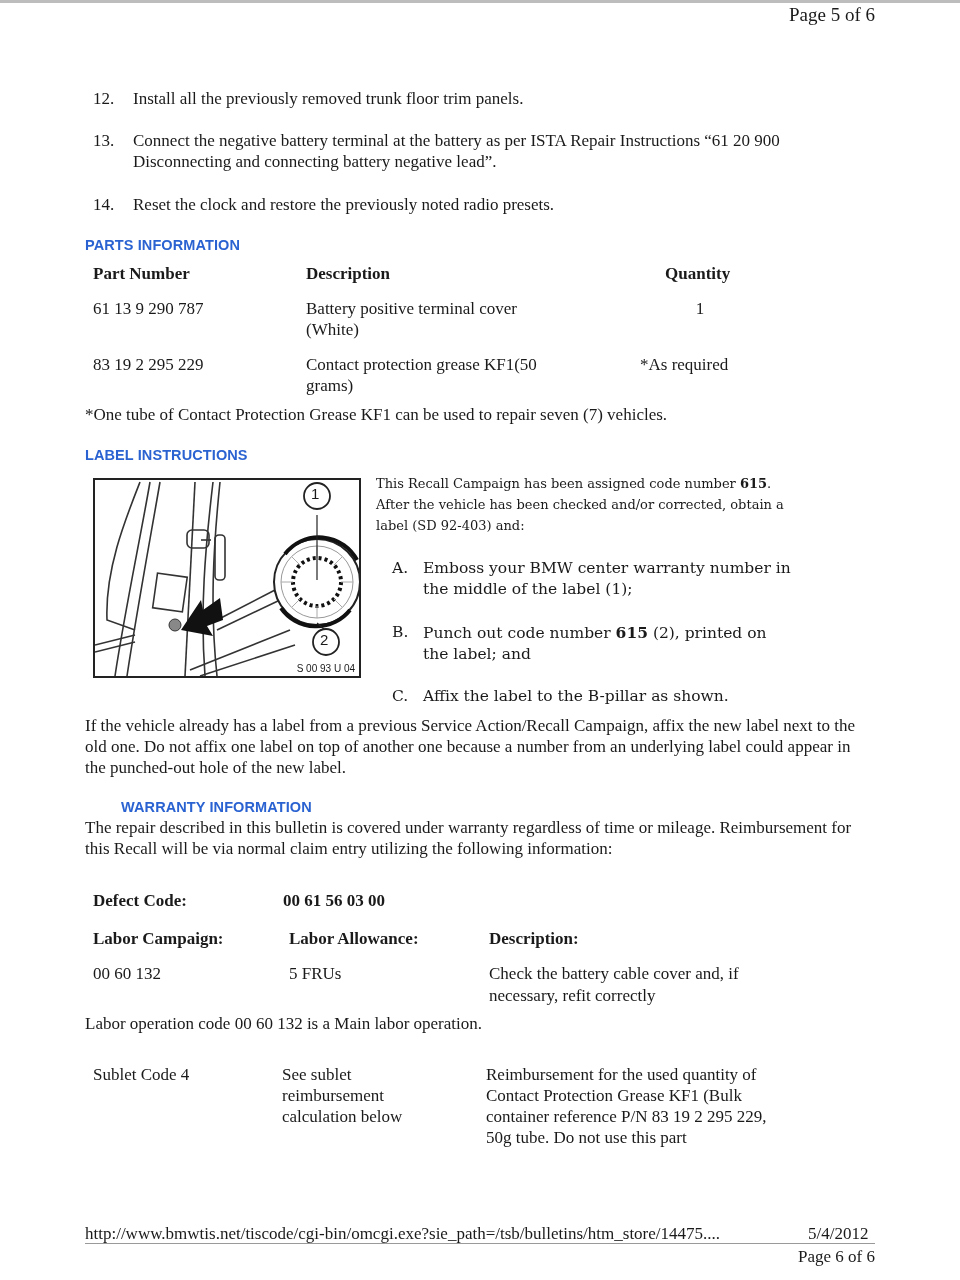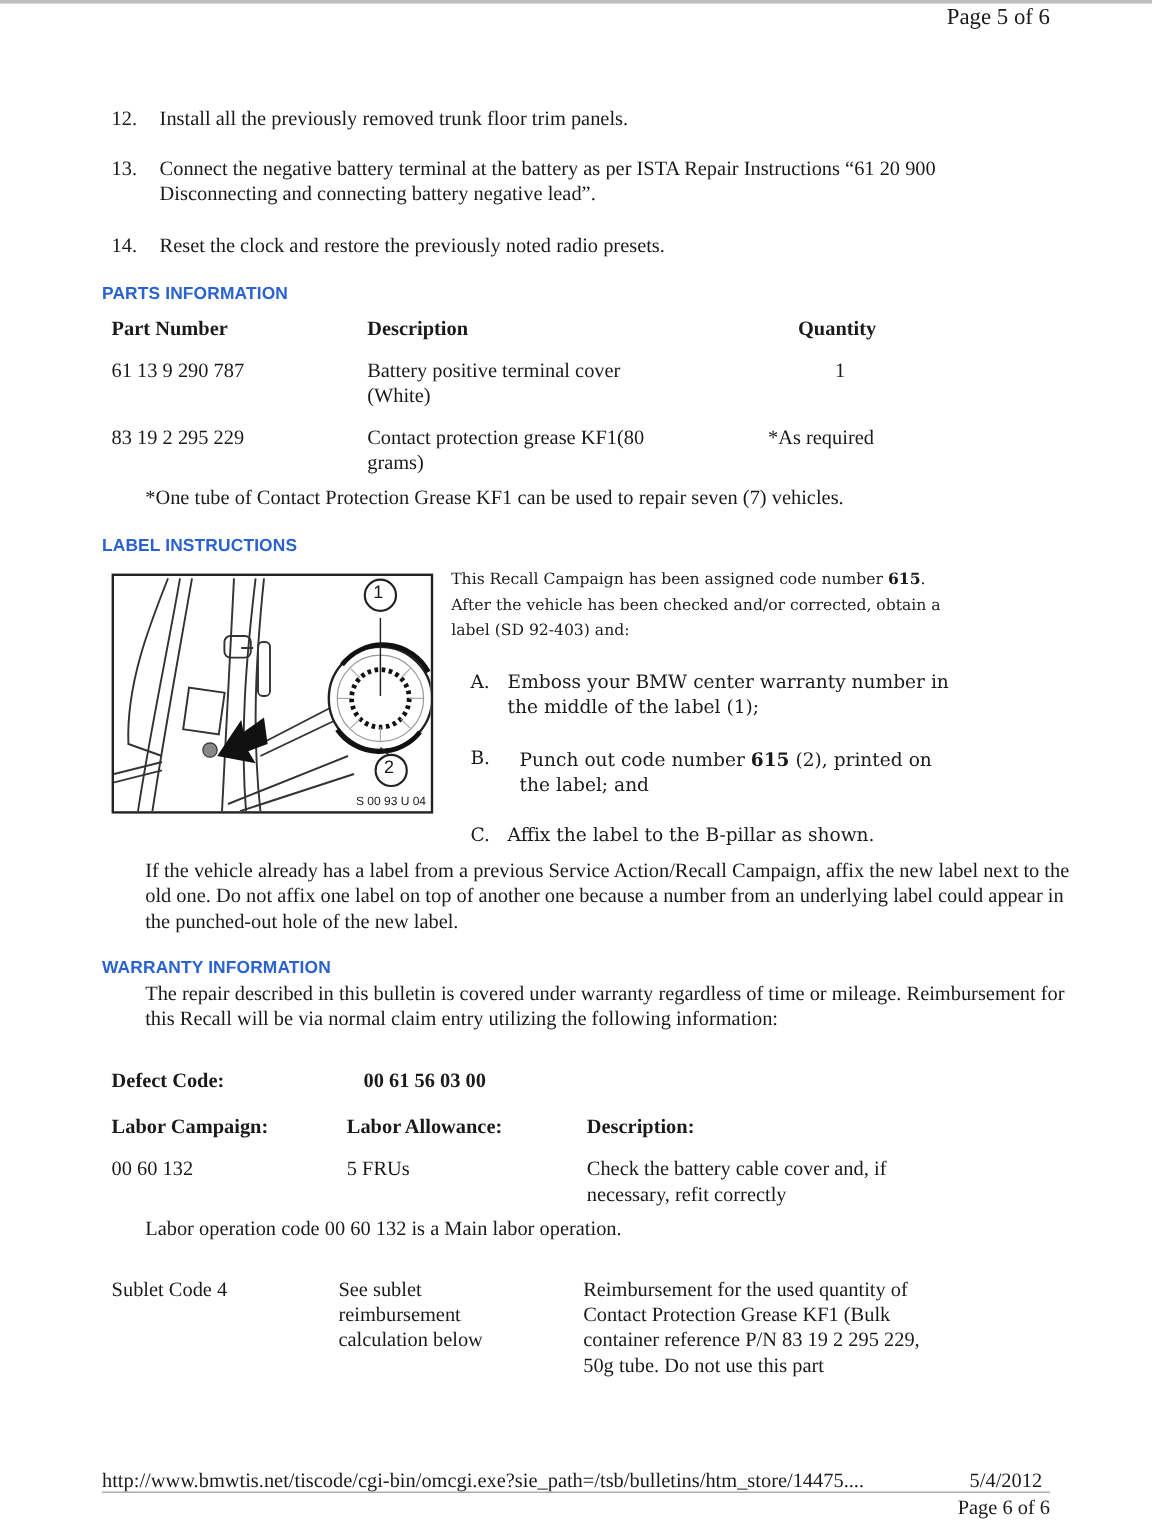--- a/index.html
+++ b/index.html
@@ -17,21 +17,21 @@
   .section-title {
     position: absolute; left: 85px; font-family: "Liberation Sans", "DejaVu Sans", sans-serif;
     font-weight: bold; font-size: 14.5px; color: #2a63d1; letter-spacing: 0.1px;
   }
   .bold { font-weight: bold; text-align: center; }
   .cell { position: absolute; line-height: 21px; }
   .figure {
     position: absolute; left: 93px; top: 478px; width: 268px; height: 200px;
     border: 2px solid #222; box-sizing: border-box; background: #fff; overflow: hidden;
   }
-  .para { position: absolute; left: 85px; width: 780px; line-height: 21px; margin-left: 36px; }
+  .para { position: absolute; left: 85px; width: 780px; line-height: 21px; }
   .footer-line { position: absolute; left: 85px; top: 1243px; width: 790px; height: 1px; background: #9a9a9a; }
 </style>
 </head>
 <body>
 
 <div class="topline"></div>
 <div class="page-hdr">Page 5 of 6</div>
 
 <div class="step" style="top:88px;">
   <span class="num">12.</span>
@@ -51,21 +51,21 @@
 <div class="cell bold" style="left:306px; top:263px;">Description</div>
 <div class="cell bold" style="left:665px; top:263px;">Quantity</div>
 
 <div>
   <div class="cell" style="left:93px; top:298px;">61 13 9 290 787</div>
   <div class="cell" style="left:306px; top:298px; width:260px;">Battery positive terminal cover (White)</div>
   <div class="cell" style="left:640px; top:298px; width:120px; text-align:center;">1</div>
 </div>
 <div>
   <div class="cell" style="left:93px; top:354px;">83 19 2 295 229</div>
-  <div class="cell" style="left:306px; top:354px; width:270px;">Contact protection grease KF1(80 grams)</div>
+  <div class="cell" style="left:306px; top:354px; width:270px;">Contact protection grease KF1(50 grams)</div>
   <div class="cell" style="left:640px; top:354px; width:120px; ">*As required</div>
 </div>
 <div class="para" style="top:404px;">*One tube of Contact Protection Grease KF1 can be used to repair seven (7) vehicles.</div>
 
 <div class="section-title" style="top:447px;">LABEL INSTRUCTIONS</div>
 
 <div class="figure">
   <svg width="264" height="196" viewBox="0 0 264 196">
     <g fill="none" stroke="#333" stroke-width="1.6">
       <path d="M45 2 C30 40, 10 90, 12 140 L40 150"></path>
@@ -115,34 +115,34 @@
 <div class="cell" style="left:376px; top:473px; width:420px; font-family:'DejaVu Serif',serif; font-size:13px;">
   <span>This Recall Campaign has been assigned code number </span><span class="bold">615</span><span>. After the vehicle has been checked and/or corrected, obtain a label (SD 92-403) and:</span>
 </div>
 
 <div class="cell" style="left:392px; top:558px; width:400px; font-family:'DejaVu Serif',serif; font-size:15.5px;">
   <span class="abs" style="left:0; top:0;">A.</span>
   <div style="margin-left:31px;"><span>Emboss your BMW center warranty number in the middle of the label (1);</span></div>
 </div>
 <div class="cell" style="left:392px; top:622px; width:400px; font-family:'DejaVu Serif',serif; font-size:15.5px;">
   <span class="abs" style="left:0; top:0;">B.</span>
-  <div style="margin-left:41px;"><span>Punch out code number </span><span class="bold">615</span><span> (2), printed on the label; and</span></div>
+  <div style="margin-left:31px;"><span>Punch out code number </span><span class="bold">615</span><span> (2), printed on the label; and</span></div>
 </div>
 <div class="cell" style="left:392px; top:686px; width:400px; font-family:'DejaVu Serif',serif; font-size:15.5px;">
   <span class="abs" style="left:0; top:0;">C.</span>
   <div style="margin-left:31px;"><span>Affix the label to the B-pillar as shown.</span></div>
 </div>
 
 <div class="para" style="top:715px;">If the vehicle already has a label from a previous Service Action/Recall Campaign, affix the new label next to the old one. Do not affix one label on top of another one because a number from an underlying label could appear in the punched-out hole of the new label.</div>
 
-<div class="section-title" style="top:799px;">WARRANTY INFORMATION</div>
+<div class="section-title" style="top:799px;margin-left:36px;">WARRANTY INFORMATION</div>
 <div class="para" style="top:817px;">The repair described in this bulletin is covered under warranty regardless of time or mileage. Reimbursement for this Recall will be via normal claim entry utilizing the following information:</div>
 
 <div class="cell bold" style="left:93px; top:890px;">Defect Code:</div>
-<div class="cell bold" style="left:303px; top:890px;">00 61 56 03 00</div>
+<div class="cell bold" style="left:283px; top:890px;">00 61 56 03 00</div>
 
 <div class="cell bold" style="left:93px; top:928px;">Labor Campaign:</div>
 <div class="cell bold" style="left:289px; top:928px;">Labor Allowance:</div>
 <div class="cell bold" style="left:489px; top:928px;">Description:</div>
 
 <div>
   <div class="cell" style="left:93px; top:963px;">00 60 132</div>
   <div class="cell" style="left:289px; top:963px;">5 FRUs</div>
   <div class="cell" style="left:489px; top:963px; width:300px; line-height:22px;">Check the battery cable cover and, if necessary, refit correctly</div>
 </div>

